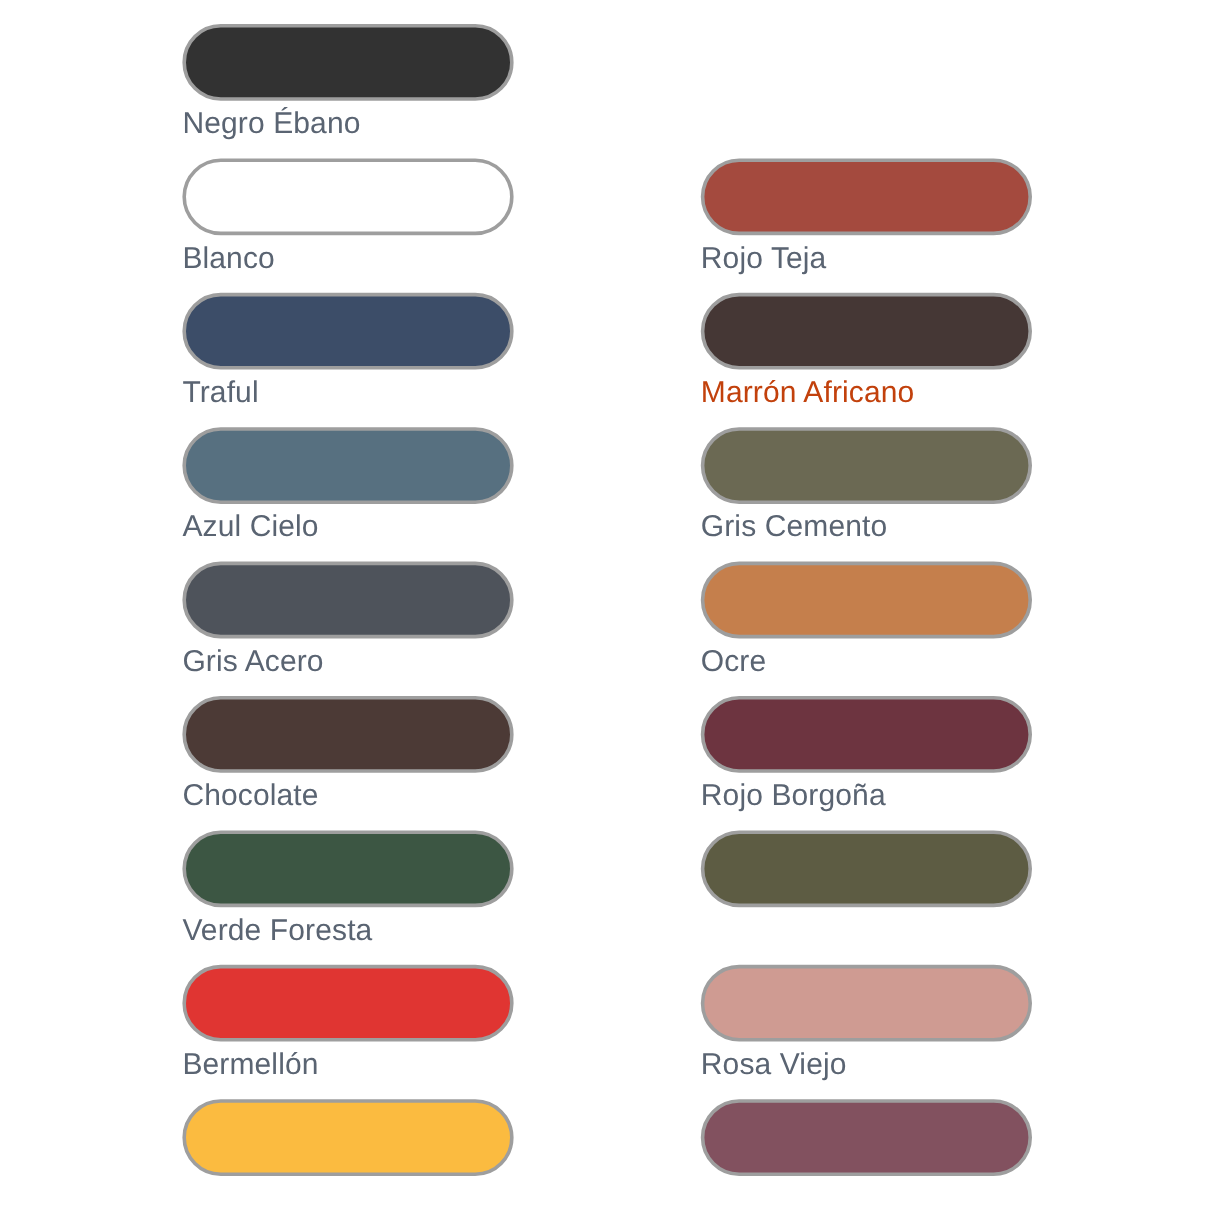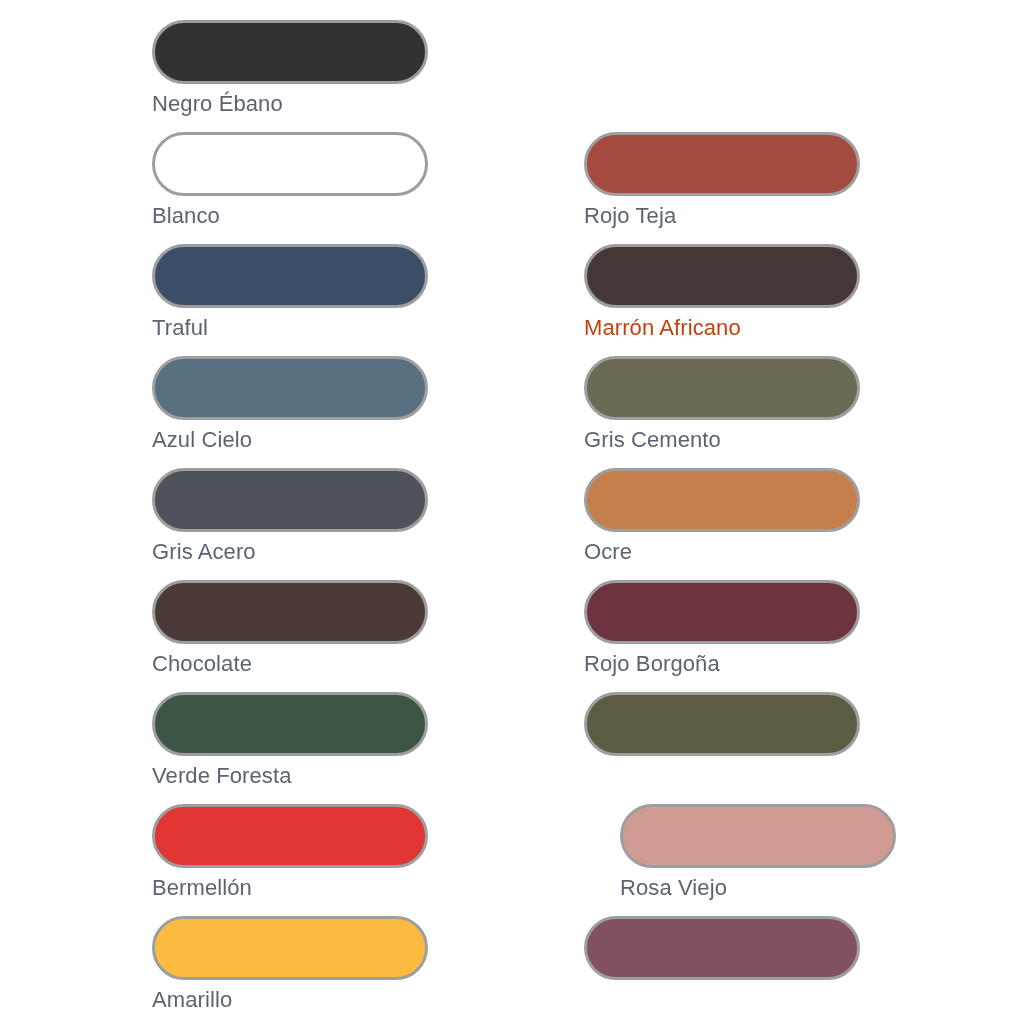--- a/index.html
+++ b/index.html
@@ -40,21 +40,21 @@
     width: 276px;
     height: 64px;
     box-sizing: border-box;
     border: 3px solid #9e9e9e;
     border-radius: 34px;
     background: #ffffff;
   }
 
   .swatch-label {
     margin-top: 7px;
-    font-size: 22px;
+    font-size: 25px;
     line-height: 25px;
     color: #5a6472;
     letter-spacing: 0.1px;
     white-space: nowrap;
     font-family: "Liberation Sans", sans-serif;
   }
 </style>
 </head>
 <body>
 
@@ -87,21 +87,20 @@
       <div class="swatch-entry" style="top: 692px;">
         <div class="swatch-chip" style="background: rgb(60, 86, 67); border-color: rgb(158, 158, 158);"></div>
         <div class="swatch-label" style="color: rgb(90, 100, 114);">Verde Foresta</div>
       </div>
       <div class="swatch-entry" style="top: 804px;">
         <div class="swatch-chip" style="background: rgb(224, 53, 50); border-color: rgb(158, 158, 158);"></div>
         <div class="swatch-label" style="color: rgb(90, 100, 114);">Bermellón</div>
       </div>
       <div class="swatch-entry" style="top: 916px;">
         <div class="swatch-chip" style="background: rgb(251, 187, 64); border-color: rgb(158, 158, 158);"></div>
-        <div class="swatch-label" style="color: rgb(90, 100, 114);">Amarillo</div>
       </div>
     </div>
   <div class="swatch-column" id="column-right">
       <div class="swatch-entry" style="top: 132px;">
         <div class="swatch-chip" style="background: rgb(164, 74, 62); border-color: rgb(158, 158, 158);"></div>
         <div class="swatch-label" style="color: rgb(90, 100, 114);">Rojo Teja</div>
       </div>
       <div class="swatch-entry" style="top: 244px;">
         <div class="swatch-chip" style="background: rgb(69, 55, 53); border-color: rgb(158, 158, 158);"></div>
         <div class="swatch-label" style="color: #c2410c;">Marrón Africano</div>
@@ -114,21 +113,21 @@
         <div class="swatch-chip" style="background: rgb(197, 127, 76); border-color: rgb(158, 158, 158);"></div>
         <div class="swatch-label" style="color: rgb(90, 100, 114);">Ocre</div>
       </div>
       <div class="swatch-entry" style="top: 580px;">
         <div class="swatch-chip" style="background: rgb(109, 52, 64); border-color: rgb(158, 158, 158);"></div>
         <div class="swatch-label" style="color: rgb(90, 100, 114);">Rojo Borgoña</div>
       </div>
       <div class="swatch-entry" style="top: 692px;">
         <div class="swatch-chip" style="background: rgb(93, 92, 67); border-color: rgb(158, 158, 158);"></div>
       </div>
-      <div class="swatch-entry" style="top: 804px; margin-left: 36px;">
+      <div class="swatch-entry" style="top: 804px;">
         <div class="swatch-chip" style="background: rgb(207, 155, 146); border-color: rgb(158, 158, 158);"></div>
         <div class="swatch-label" style="color: rgb(90, 100, 114);">Rosa Viejo</div>
       </div>
       <div class="swatch-entry" style="top: 916px;">
         <div class="swatch-chip" style="background: rgb(130, 81, 95); border-color: rgb(158, 158, 158);"></div>
       </div>
     </div>
 </div>
 
 </body></html>

